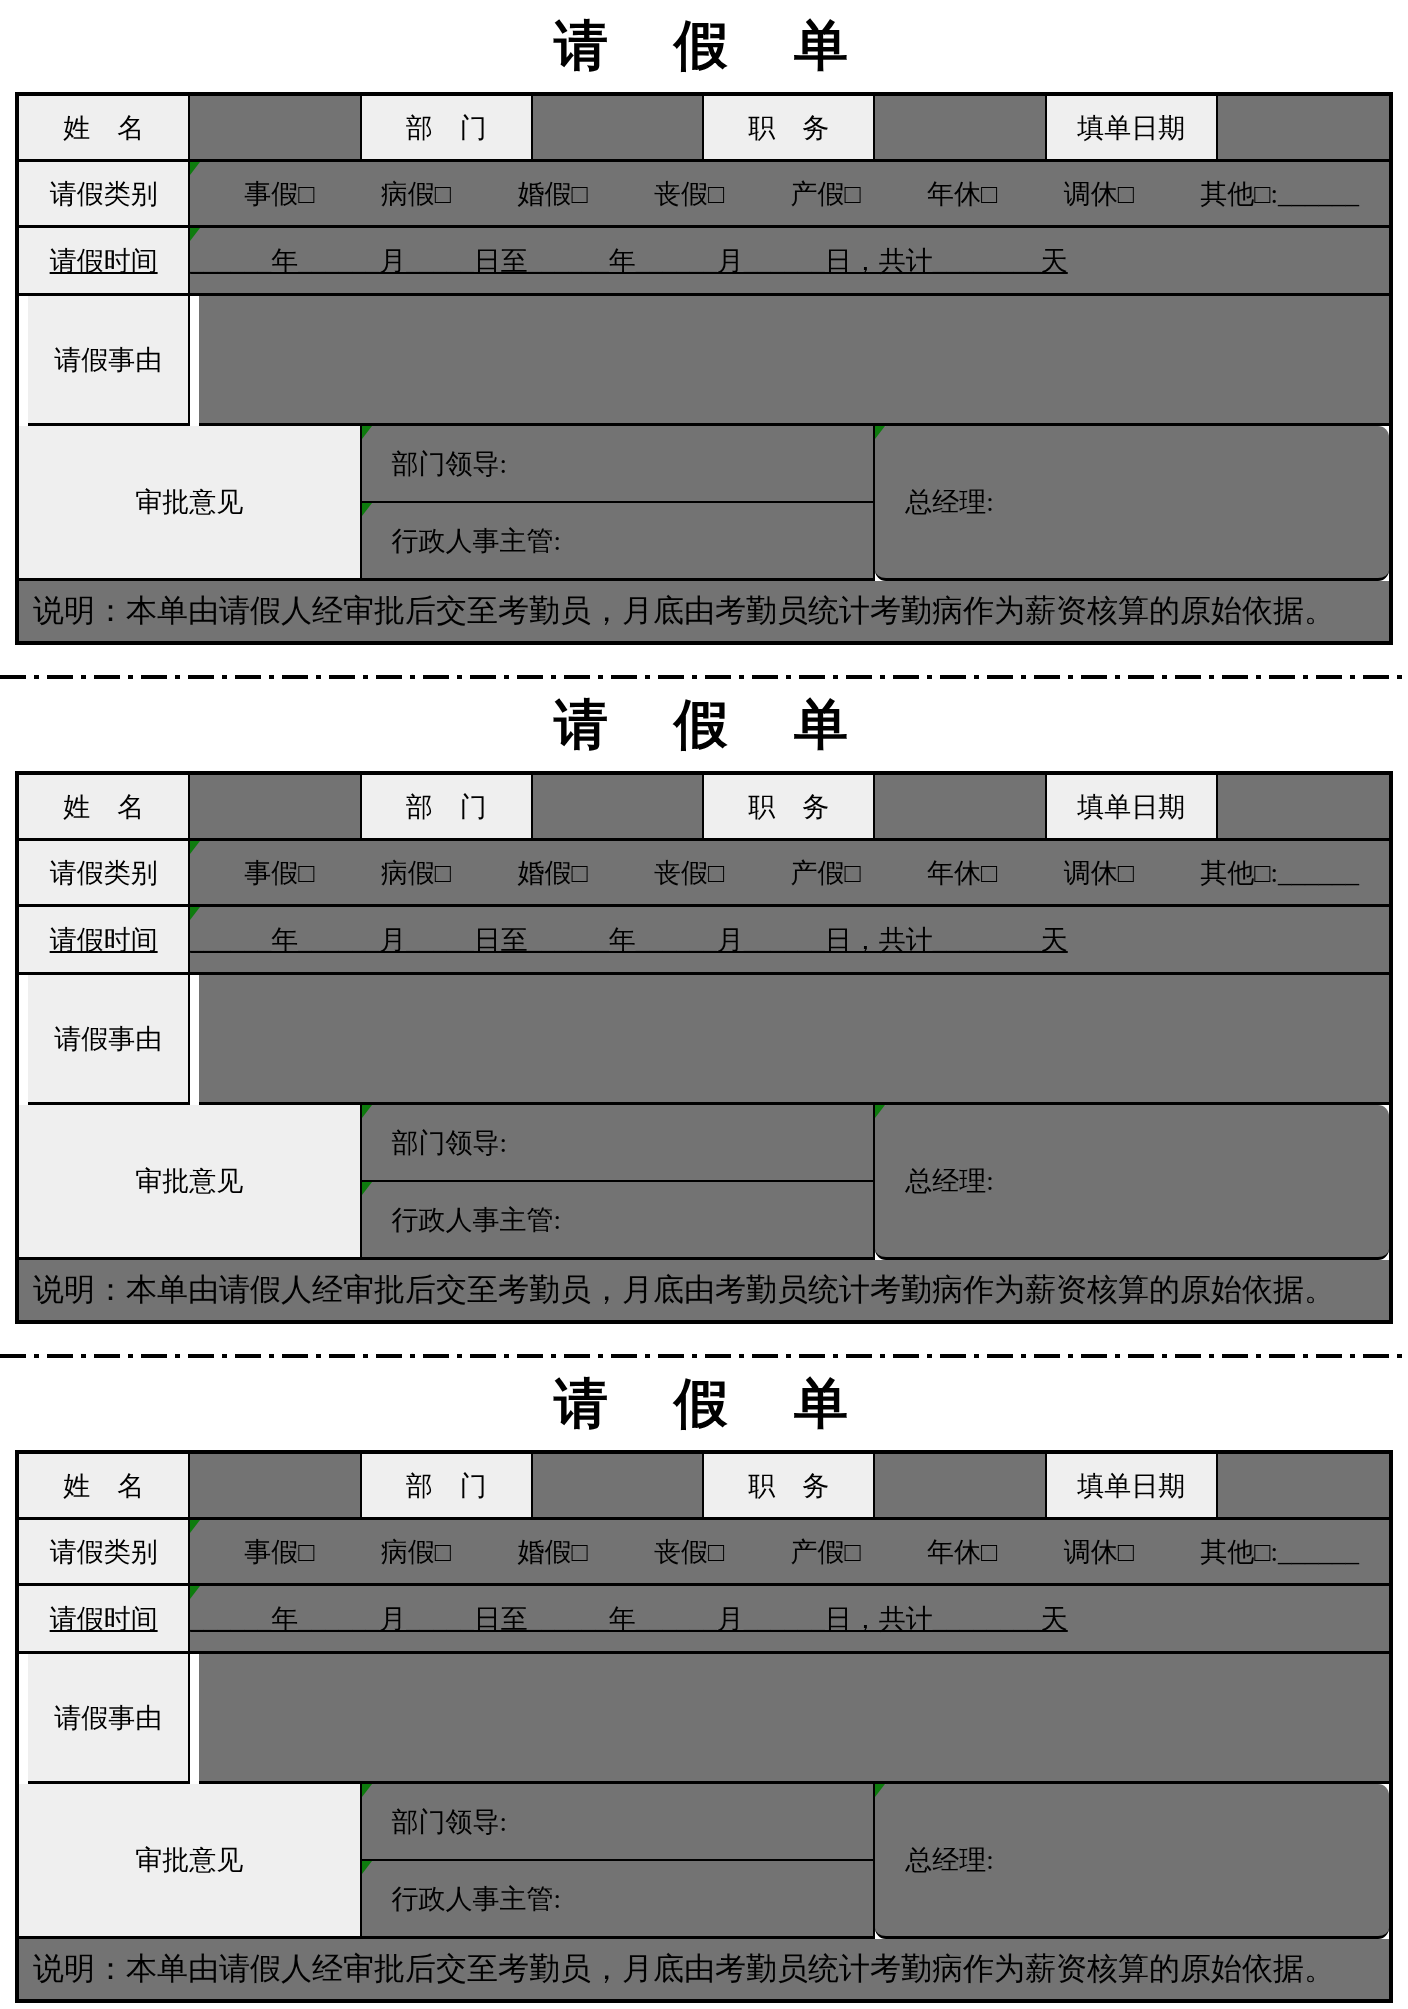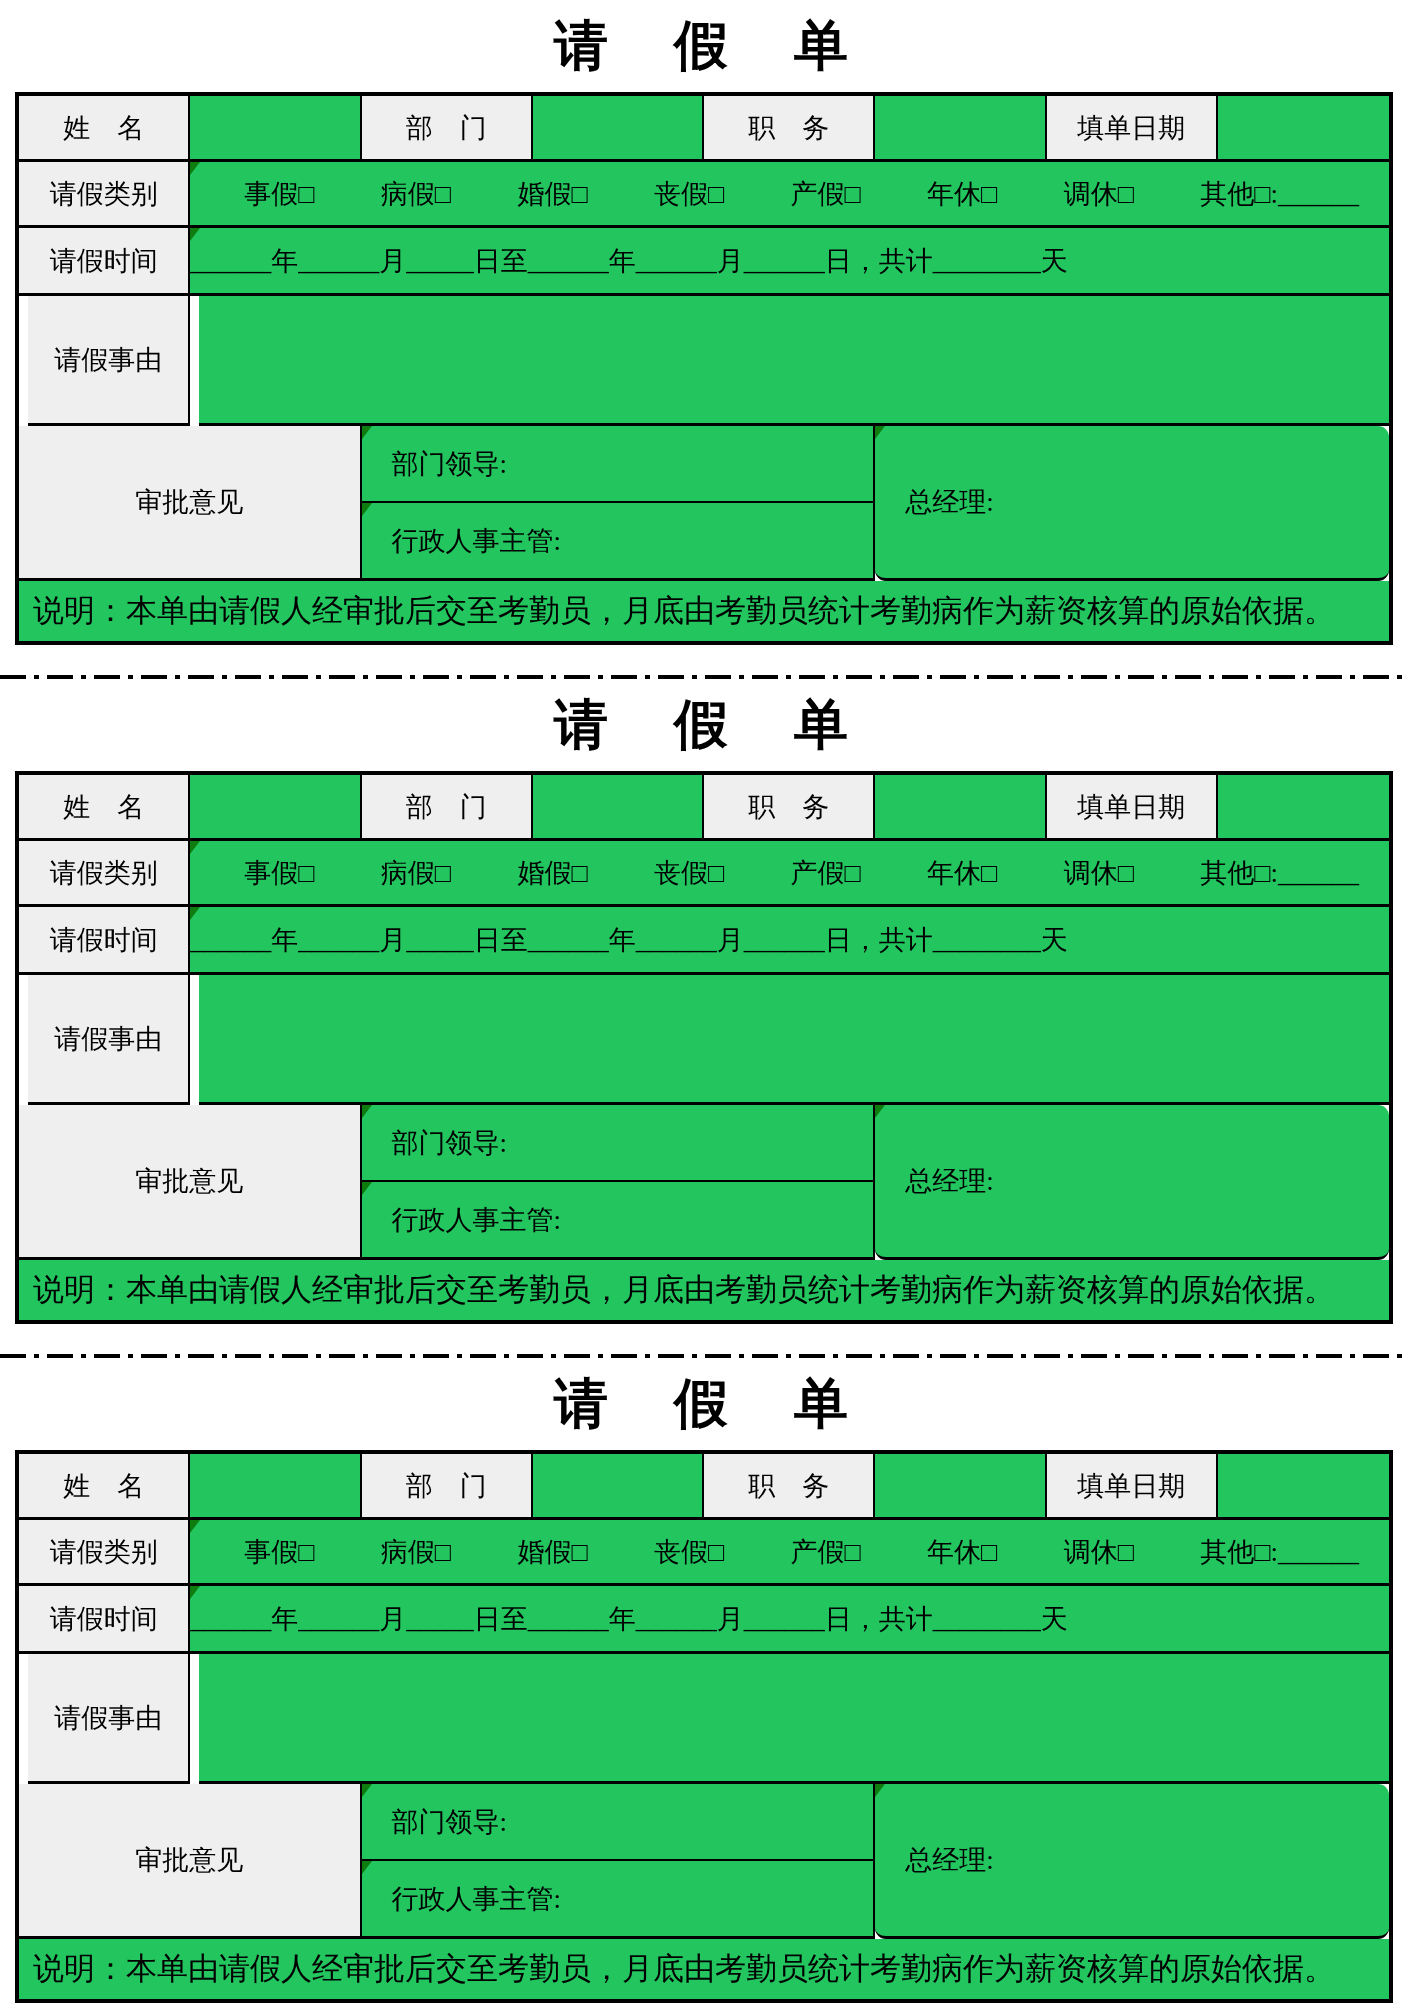--- a/index.html
+++ b/index.html
@@ -25,25 +25,25 @@
     display:grid;
     grid-template-columns:repeat(8,1fr);
     grid-template-rows:66px 66px 68px 130px 155px 60px;
     font-size:27px;
   }
   .cell{
     border-right:2px solid var(--border-c);
     border-bottom:3px solid var(--border-c);
     display:flex;align-items:center;justify-content:center;
     position:relative;box-sizing:border-box;
-    background:#22c55e;
+    background:#737373;
   }
   .cell.hdr{background:var(--header-bg);}
   .cell.last-col{border-right:none;}
-  .r1{grid-row:1;} .r2{grid-row:2;} .r3{grid-row:3;}
+  .r1{grid-row:1;} .r2{grid-row:2;} .r3{grid-row:3;text-decoration:underline;}
   .r4{grid-row:4;margin-left:9px;} .r5{grid-row:5;} .r6{grid-row:6;}
   .span-2-9{grid-column:2/9;}
   .span-1-3{grid-column:1/3;}
   .span-3-6{grid-column:3/6;}
   .span-6-9{grid-column:6/9;}
   .span-1-9{grid-column:1/9;}
   .options-cell{
     justify-content:space-between;
     padding:0 30px 0 54px;
   }

